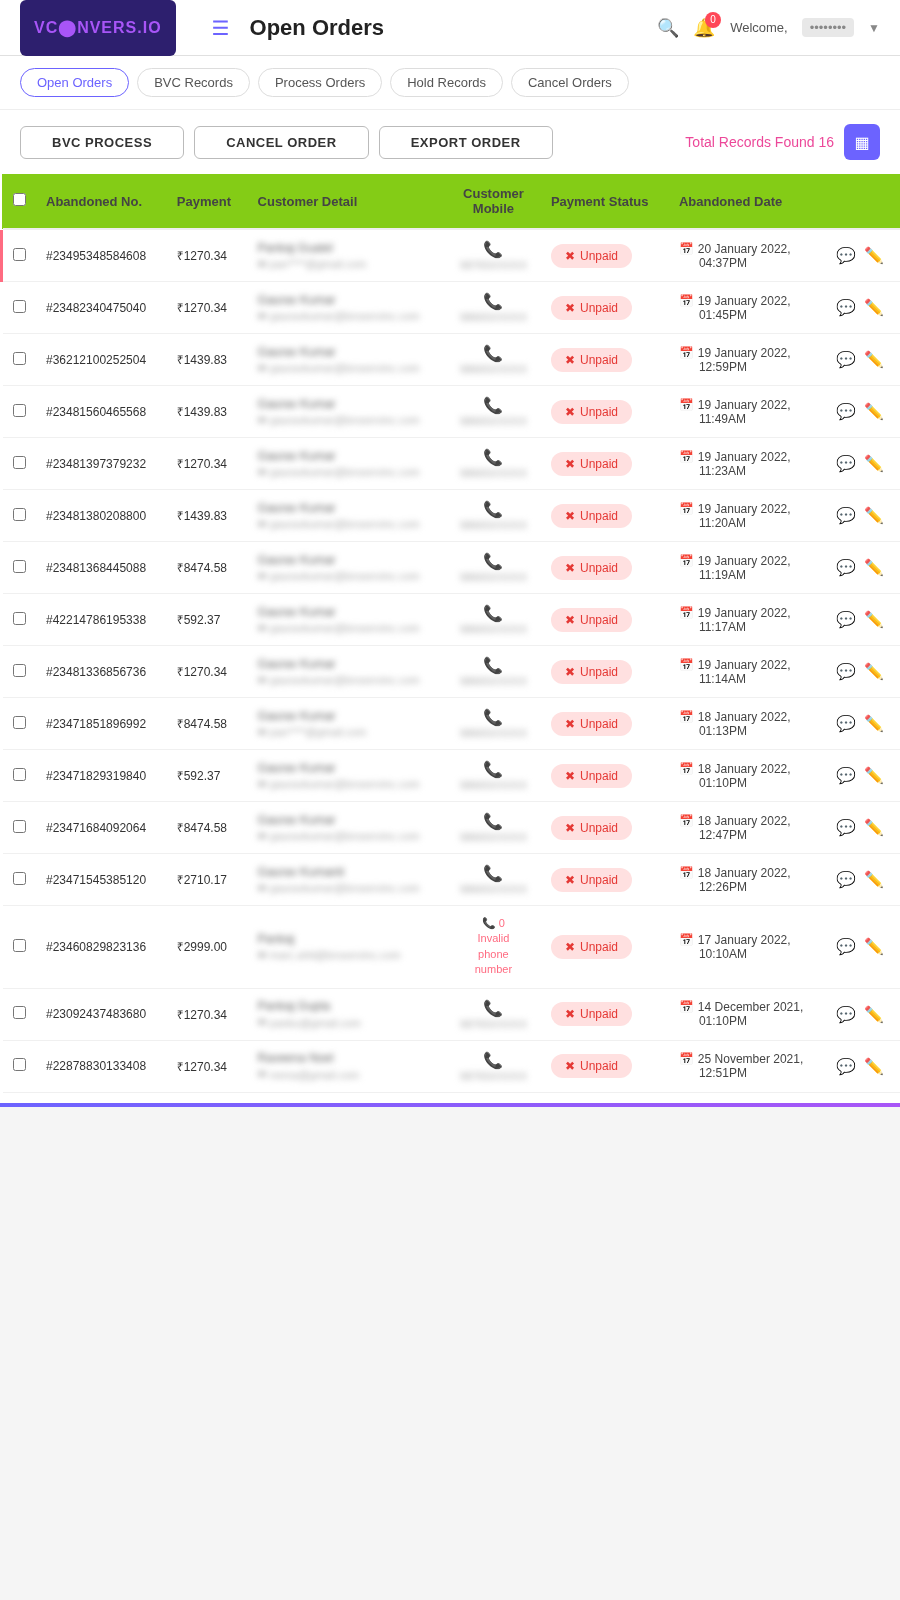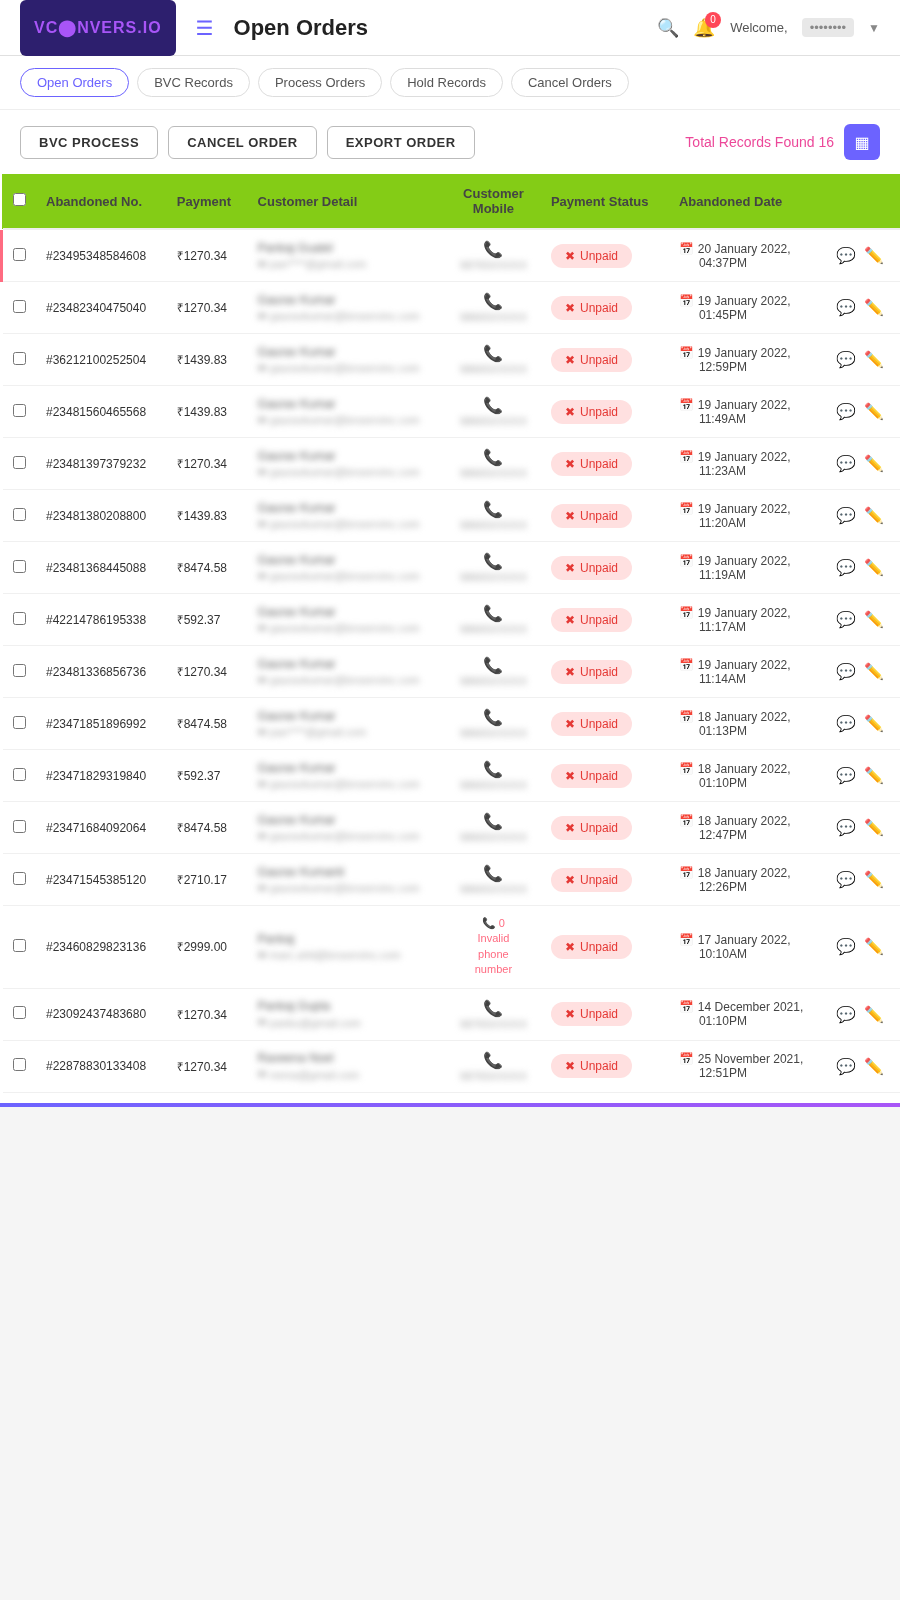--- a/index.html
+++ b/index.html
@@ -1,40 +1,40 @@
 <!DOCTYPE html>
 <html><head>
   <meta charset="utf-8">
   <style>
     * { box-sizing: border-box; margin: 0; padding: 0; }
     body { font-family: -apple-system, BlinkMacSystemFont, 'Segoe UI', sans-serif; background: #f5f5f5; width: 900px; min-height: 1600px; }
 
     
     .header { display: flex; align-items: center; background: #fff; border-bottom: 1px solid #e0e0e0; padding: 0 20px; height: 56px; }
-    .logo { background: #2d1f6e; color: #fff; font-weight: 800; font-size: 16px; padding: 6px 14px; border-radius: 6px; margin-right: 20px; letter-spacing: 1px; min-width: 130px; display: flex; align-items: center; height: 56px; }
+    .logo { background: #2d1f6e; color: #fff; font-weight: 800; font-size: 16px; padding: 6px 14px; border-radius: 6px; margin-right: 36px; letter-spacing: 1px; min-width: 130px; display: flex; align-items: center; height: 56px; }
     .logo span { color: #a855f7; }
     .hamburger { color: #6c63ff; font-size: 20px; margin-right: 20px; cursor: pointer; }
     .page-title { font-size: 22px; font-weight: 600; color: #222; flex: 1; }
     .header-right { display: flex; align-items: center; gap: 14px; }
     .search-icon-btn { font-size: 18px; color: #555; cursor: pointer; }
     .notification-wrapper { position: relative; cursor: pointer; }
     .notification-icon { font-size: 18px; color: #555; }
     .notification-badge { position: absolute; top: -5px; right: -5px; background: #ff4757; color: #fff; border-radius: 50%; width: 16px; height: 16px; font-size: 10px; display: flex; align-items: center; justify-content: center; }
     .welcome-text { font-size: 13px; color: #555; }
     .welcome-name { font-size: 13px; color: #888; background: #e8e8e8; padding: 2px 8px; border-radius: 4px; }
     .chevron-down { font-size: 12px; color: #888; cursor: pointer; }
 
     
     .nav-tabs { display: flex; gap: 8px; padding: 12px 20px; background: #fff; border-bottom: 1px solid #eee; }
     .nav-tab { padding: 6px 16px; border-radius: 20px; font-size: 13px; font-weight: 500; cursor: pointer; border: 1px solid #ddd; background: #fff; color: #555; }
     .nav-tab.active { background: #fff; border-color: #6c63ff; color: #6c63ff; }
 
     
     .toolbar { display: flex; align-items: center; padding: 14px 20px; background: #fff; margin: 0; }
-    .toolbar-btn { padding: 8px 18px; border: 1.5px solid #bbb; background: #fff; border-radius: 6px; font-size: 13px; font-weight: 600; color: #333; cursor: pointer; margin-right: 10px; letter-spacing: 0.5px; }
+    .toolbar-btn { padding: 8px 31px; border: 1.5px solid #bbb; background: #fff; border-radius: 6px; font-size: 13px; font-weight: 600; color: #333; cursor: pointer; margin-right: 10px; letter-spacing: 0.5px; }
     .toolbar-right { margin-left: auto; display: flex; align-items: center; gap: 10px; }
     .total-records { font-size: 14px; color: #ec4899; }
     .filter-btn { background: #6c63ff; color: #fff; border: none; border-radius: 6px; width: 36px; height: 36px; font-size: 16px; cursor: pointer; display: flex; align-items: center; justify-content: center; }
 
     
     .table-container { background: #fff; margin: 0; padding: 0 0 10px 0; }
     table { width: 100%; border-collapse: collapse; }
     th { font-size: 13px; font-weight: 600; color: #444; padding: 12px 10px; border-bottom: 2px solid #eee; background: #84cc16; text-align: left; }
     th.center { text-align: center; }
     td { font-size: 12px; color: #333; padding: 10px 10px; border-bottom: 1px solid #f0f0f0; vertical-align: middle; }

